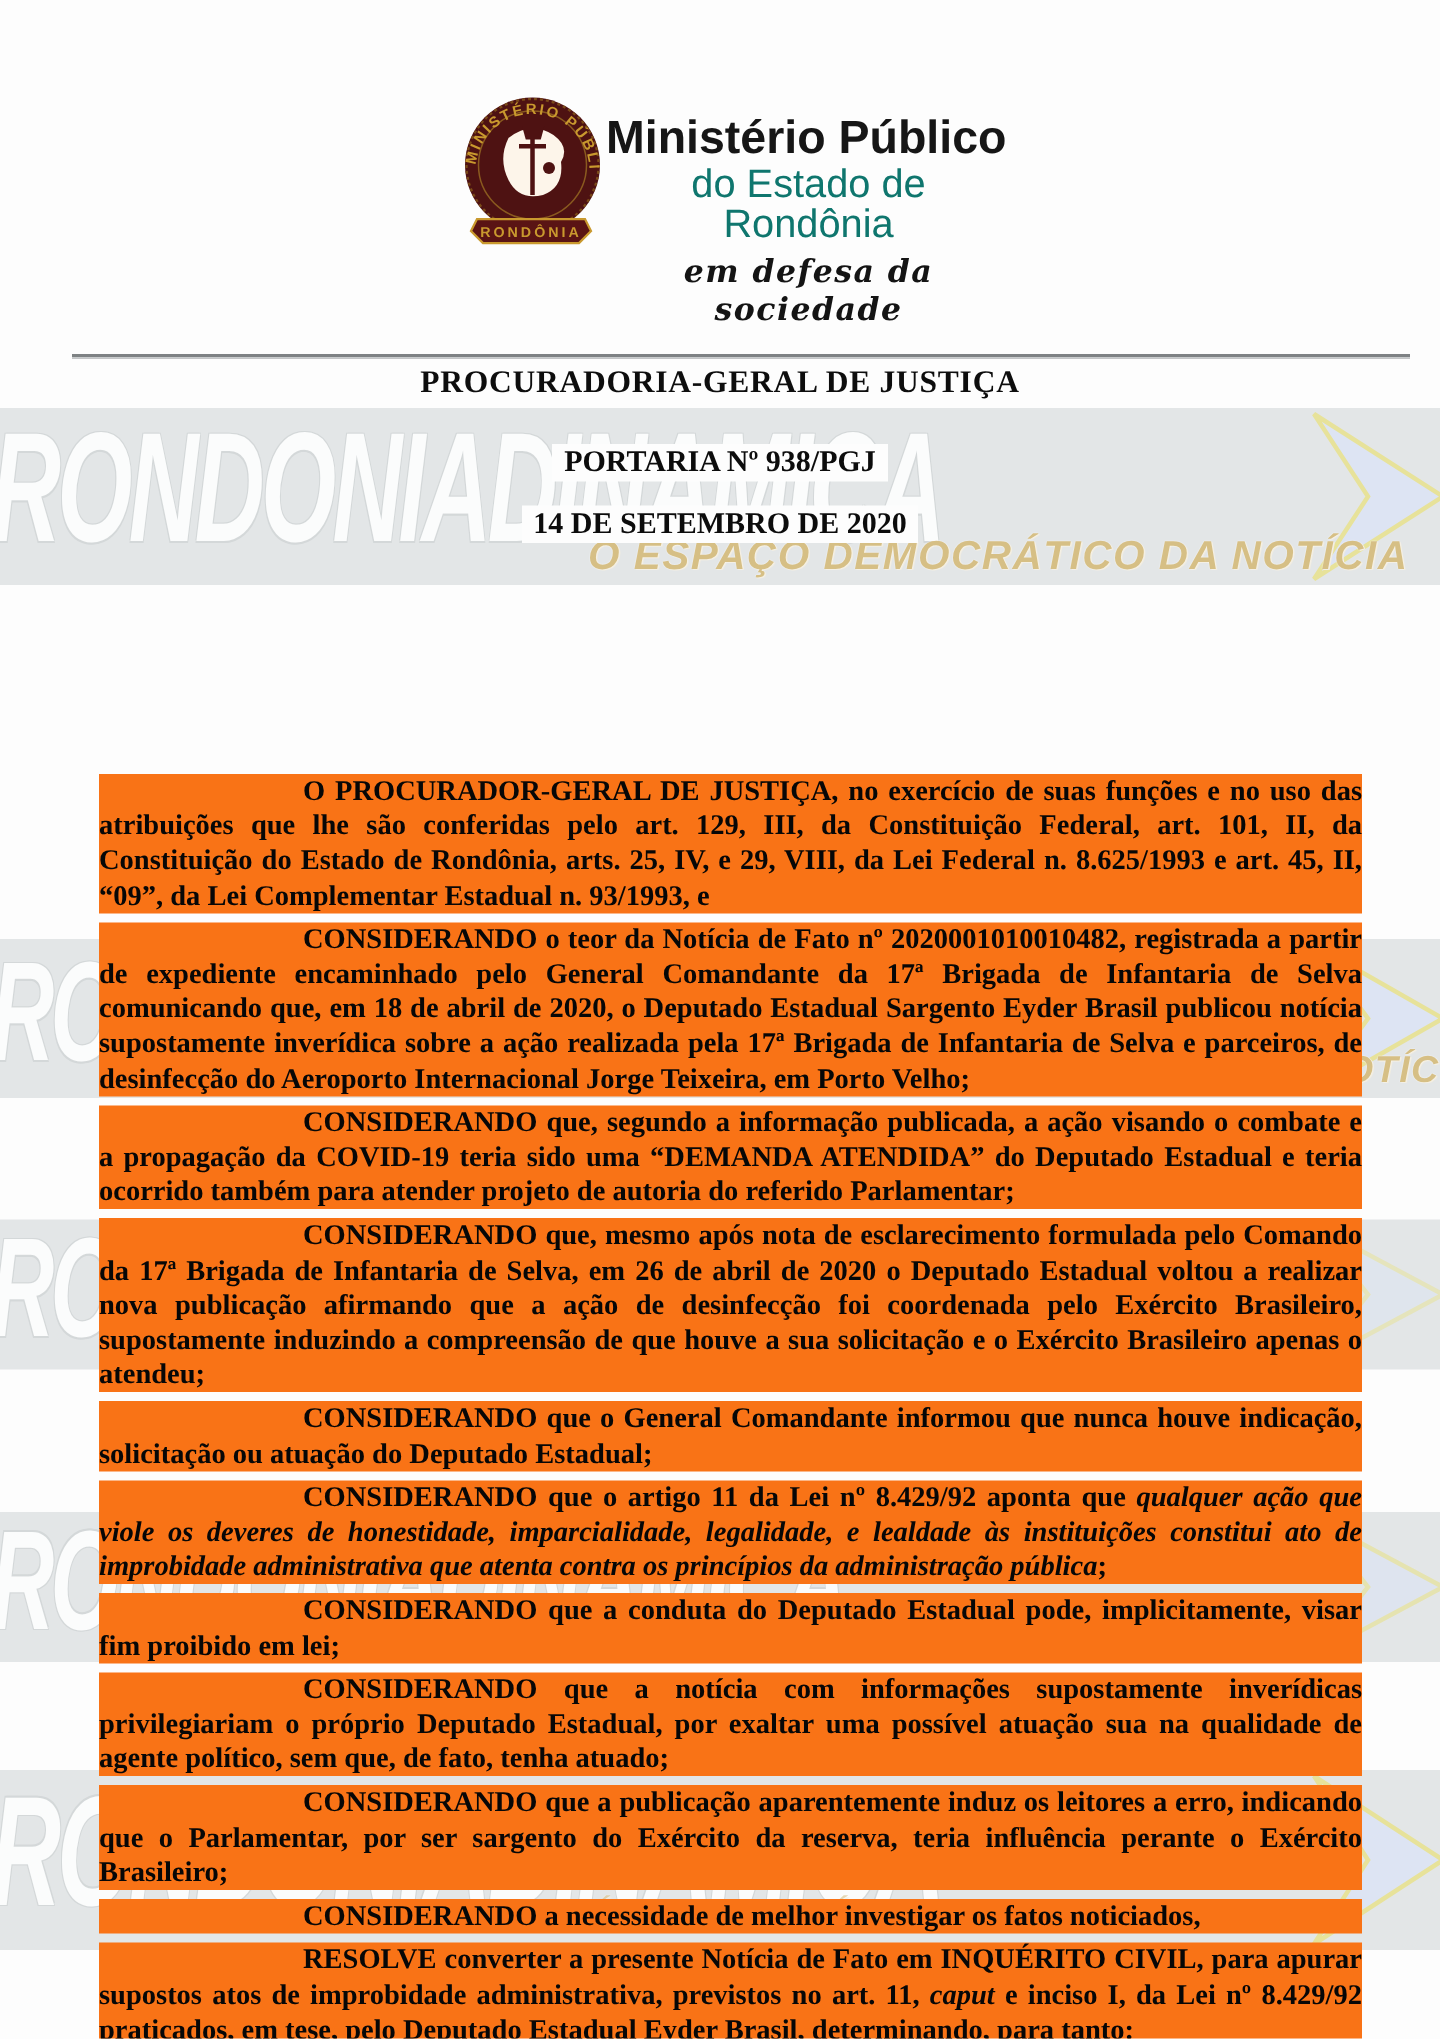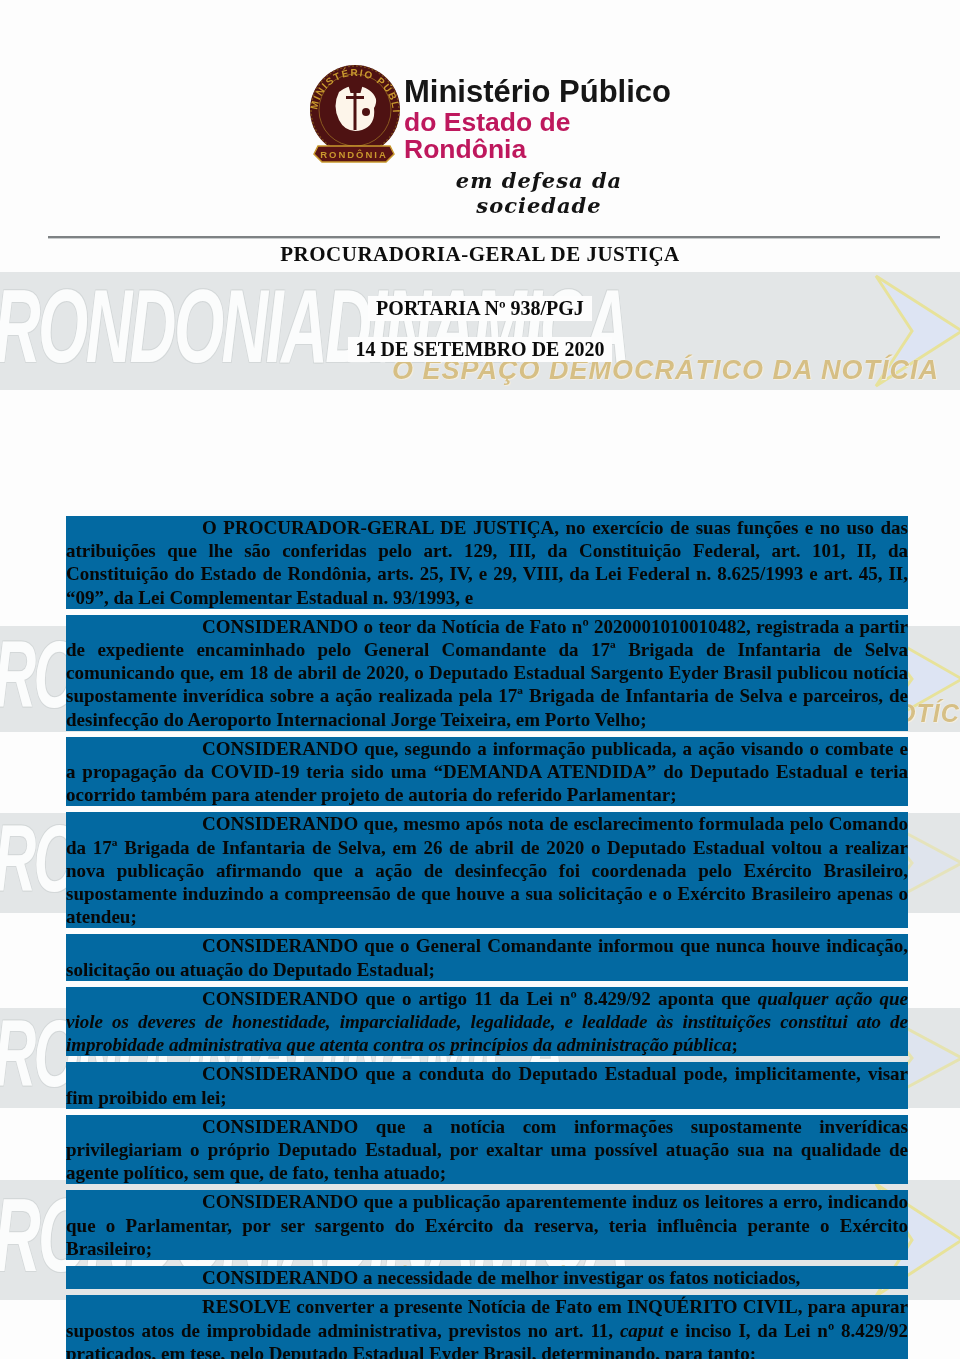--- a/index.html
+++ b/index.html
@@ -49,22 +49,22 @@
   .wm-arrow { position:absolute; right:-22px; top:0; height:100%; }
 
   
   .logo { position:absolute; left:308px; top:60px; z-index:2; }
   .org-block { position:absolute; left:404px; top:76px; width:270px; z-index:2; text-align:center; }
   .org-line1 {
     font-family:"Liberation Sans", sans-serif; font-weight:bold;
     font-size:31px; color:#161616; letter-spacing:0; line-height:1.05; text-align:left;
   }
   .org-line2 {
-    font-family:"Liberation Sans", sans-serif; font-weight:bold;
-    font-size:26.5px; color:#be185d; line-height:1.05; text-align:left;
+    font-family:"Liberation Sans", sans-serif; font-weight:normal;
+    font-size:26.5px; color:#0f766e; line-height:1.05; text-align:center;
   }
   .org-motto {
     font-family:"DejaVu Serif", serif; font-style:italic; font-weight:bold;
     font-size:21px; color:#141414; margin-top:4px; letter-spacing:1px;
   }
   .department {
     position:absolute; left:0; top:194px; width:960px; text-align:center; z-index:2;
     font-weight:bold; font-size:21px; letter-spacing:.5px; color:#0d0d0d;margin-top:48px;
   }
   .rule {
@@ -80,21 +80,21 @@
   }
   .title-date { margin-top:16px; }
 
   
   .doc-body {
     position:absolute; left:66px; top:516px; width:842px; z-index:2;
   }
   .doc-par {
     font-size:19px; font-weight:bold; line-height:23.2px;
     color:#070707; text-align:justify; text-indent:136px;
-    background:#0369a1; margin:0 0 6px 0;
+    background:#f97316; margin:0 0 6px 0;
   }
   .doc-par .em { font-style:italic; }
 </style>
 </head>
 <body>
 
 <div class="wm-band wm1">
   <div class="wm-word">RONDONIADINAMICA</div>
   <svg class="wm-arrow" width="124" height="118" viewBox="0 0 124 118">
     <polygon points="18,4 104,59 18,114 54,59" fill="#dde4f3" stroke="#e7e29a" stroke-width="3"></polygon>

